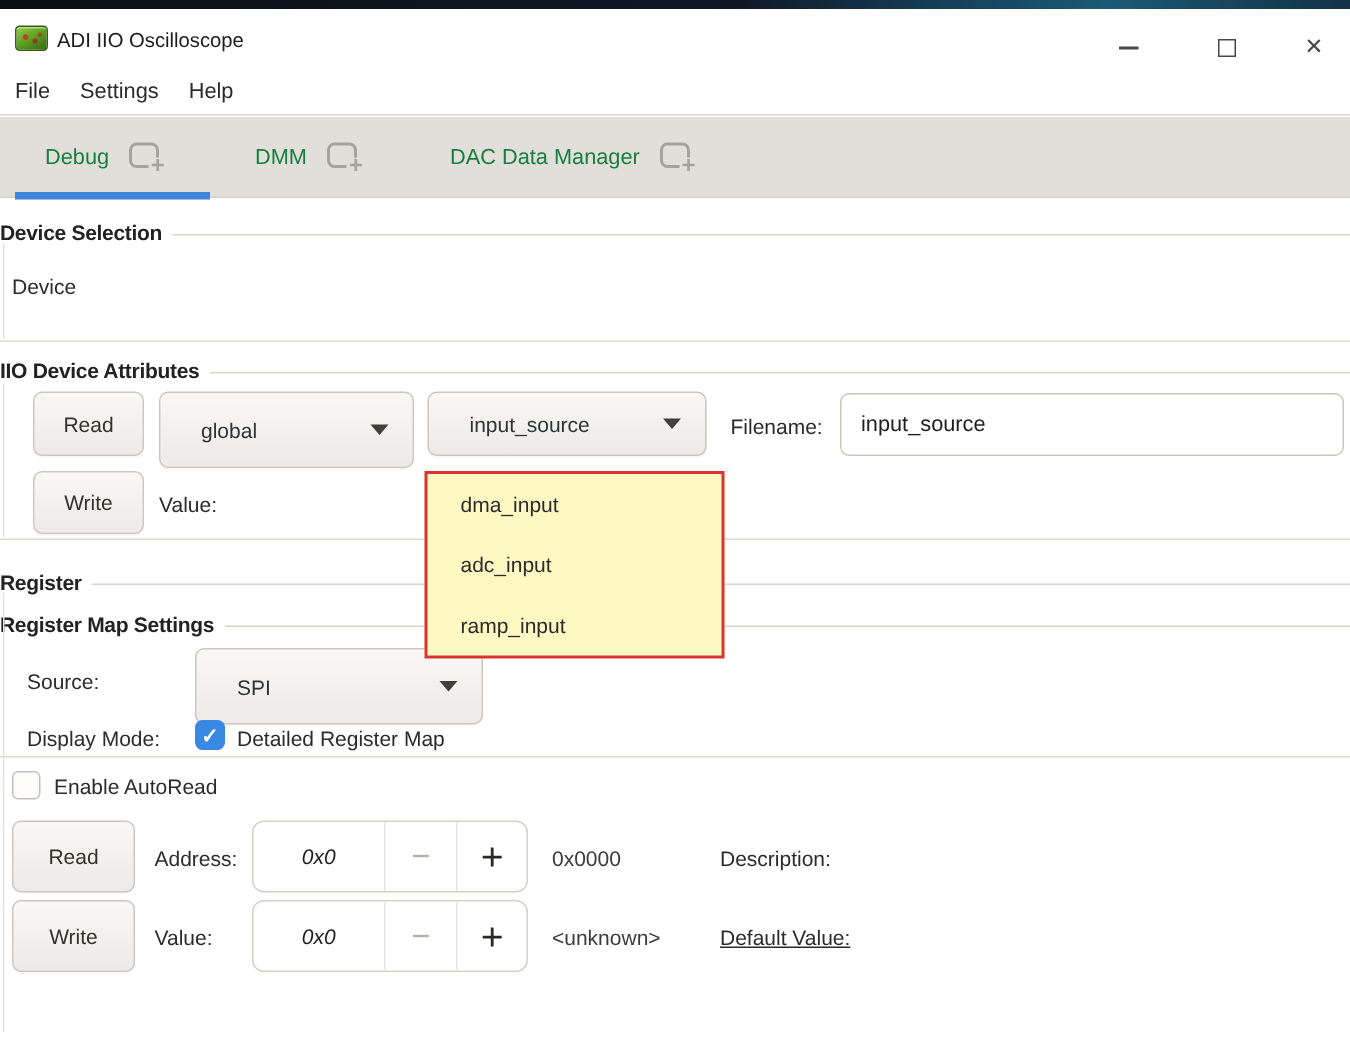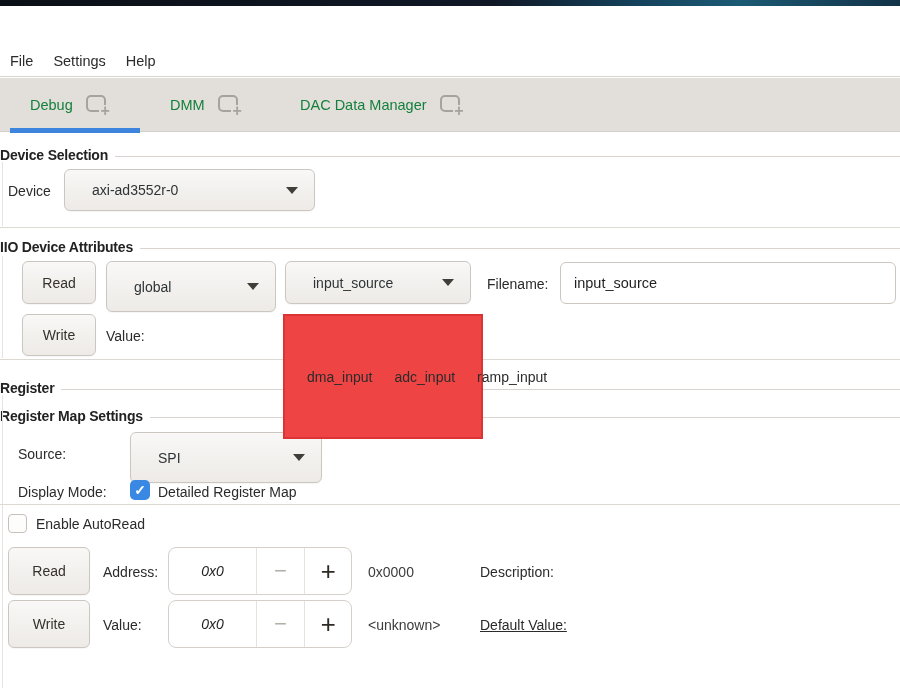--- a/index.html
+++ b/index.html
@@ -75,31 +75,44 @@
 
   .spinner { position:absolute; width:184px; height:48px; display:flex; background:#fff;
     border:1px solid #d5d0ca; border-radius:8px; overflow:hidden;font-style:italic; }
   .spin-val { width:88px; display:flex; align-items:center; justify-content:center; font-size:14px; color:#1f1f1f; }
   .spin-btn { width:48px; border-left:1px solid #e6e2dd; display:flex; align-items:center; justify-content:center; cursor:default; }
   .spin-minus { font-size:22px; color:#b3afa9; font-weight:400; flex:1; text-align:center; line-height:1; }
   .spin-plus { font-size:26px; color:#2d2a26; font-weight:400; flex:1; text-align:center; line-height:1; }
   .result-text { position:absolute; font-size:14px; color:#3c3c3c; white-space:nowrap; }
 
   
-  .popup { position:absolute; left:283px; top:314px; width:200px; height:125px; background:#ef4444;
-    border:2px solid #dc3434; z-index:50; display:flex; flex-direction:row; }
+  .popup { position:absolute; left:283px; top:314px; width:200px; height:125px; background:#fef9c3;
+    border:2px solid #dc3434; z-index:50; display:flex; flex-direction:column; }
   .popup-item { flex:1; display:flex; align-items:center; padding-left:22px; font-size:14px; color:#2b2b2b; cursor:default; }
 </style>
 </head>
 <body>
 
 <div class="screen">
 
   <div class="top-strip"></div>
 
+  <div class="titlebar">
+    <span class="app-icon"></span>
+    <span class="win-title">ADI IIO Oscilloscope</span>
+    <div class="win-ctrl ctrl-min">
+        <span class="min-bar"></span>
+      </div>
+    <div class="win-ctrl ctrl-max">
+        <span class="max-box"></span>
+      </div>
+    <div class="win-ctrl ctrl-close">
+        <span class="close-x">✕</span>
+      </div>
+  </div>
 
   <div class="menubar">
     <span class="menu-item">File</span>
     <span class="menu-item">Settings</span>
     <span class="menu-item">Help</span>
   </div>
 
   <div class="tabbar">
     <div class="tab tab-debug">
       <span class="tab-label">Debug</span>
@@ -124,24 +137,20 @@
         </span>
     </div>
   </div>
 
   <div class="group-header" style="top:146px;">
     <span class="group-title">Device Selection</span>
     <span class="group-line"></span>
   </div>
   <div class="vsep" style="left:2px; top:162px; height:64px;"></div>
   <span class="field-label" style="left:8px; top:183px;">Device</span>
-  <div class="dropdown" style="left:64px; top:169px; width:251px; height:42px;">
-    <span class="dd-value">axi-ad3552r-0</span>
-    <span class="chevron"></span>
-  </div>
   <div class="hsep" style="top:227px;"></div>
 
   <div class="group-header" style="top:238px;">
     <span class="group-title">IIO Device Attributes</span>
     <span class="group-line"></span>
   </div>
   <div class="vsep" style="left:2px; top:256px; height:102px;"></div>
 
   <div class="btn-push" style="left:22px; top:261px; width:74px; height:43px;">Read</div>
   <div class="dropdown" style="left:106px; top:261px; width:170px; height:51px;">

